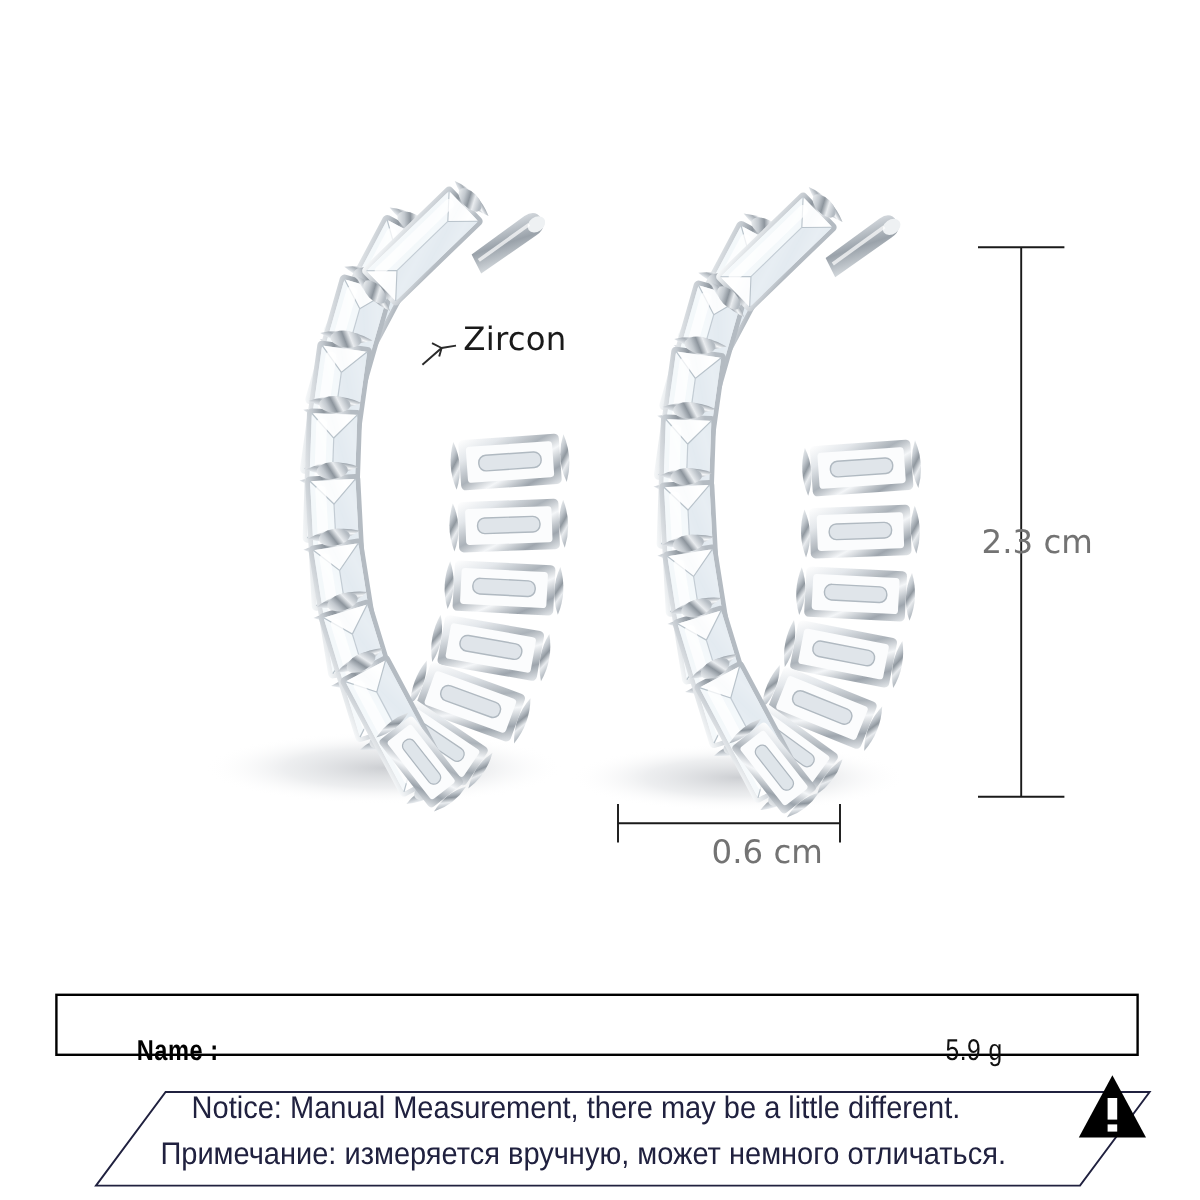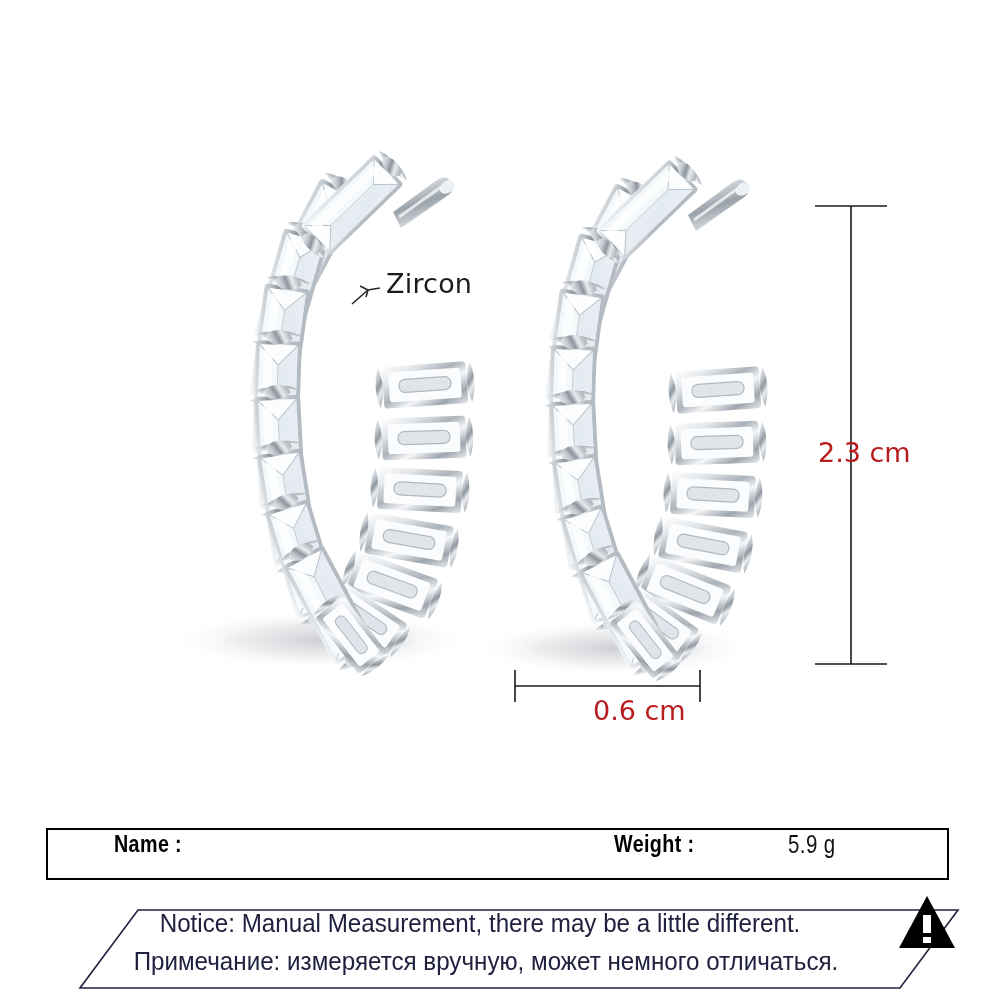--- a/index.html
+++ b/index.html
@@ -31,42 +31,42 @@
     color: #1a1a1a;
     font-family: "DejaVu Sans", sans-serif;
     white-space: nowrap;
     letter-spacing: 0.2px;
   }
 
   
   .dim-label {
     position: absolute;
     font-size: 27px;
-    color: #b91c1c;
+    color: #737373;
     font-family: "DejaVu Sans", sans-serif;
     white-space: nowrap;
   }
 
   
   #info-bar {
     position: absolute;
     left: 46px;
     top: 828px;
     width: 903px;
     height: 52px;
     border: 2px solid #000000;
     background: #ffffff;
     box-sizing: border-box;
   }
   .info-cell {
     position: absolute;
-    top: 0;
+    top: 12px;
     height: 100%;
     display: flex;
-    align-items: flex-start;
+    align-items: flex-end;
     white-space: nowrap;
   }
   .info-key {
     font-weight: bold;
     font-size: 24px;
     color: #000000;
     font-family: "Liberation Sans", sans-serif;
     transform: scaleX(0.82);
     transform-origin: left center;
     letter-spacing: 0.5px;
@@ -282,23 +282,20 @@
 
     <div class="dim-label" style="left:818px; top:437px;">2.3 cm</div>
 
     <div class="dim-label" style="left:593px; top:695px;">0.6 cm</div>
   </div>
 
   <div id="info-bar">
     <div class="info-cell" style="left:66px;">
       <span class="info-key">Name :</span>
     </div>
-    <div class="info-cell" style="left:566px;">
-      <span class="info-key">Weight :</span>
-    </div>
     <div class="info-cell" style="left:740px;">
       <span class="info-val">5.9 g</span>
     </div>
   </div>
 
   <div id="notice-panel">
     <svg id="notice-shape" width="1000" height="110" viewBox="0 0 1000 110">
 
       <path d="M120 20 L940 20 L882 98 L62 98 Z" fill="#ffffff" stroke="#20213f" stroke-width="1.6"></path>
 

